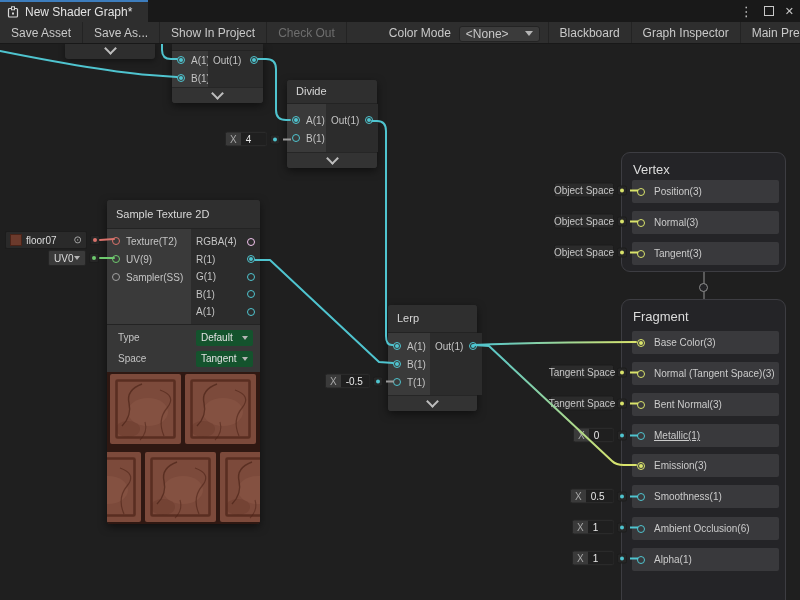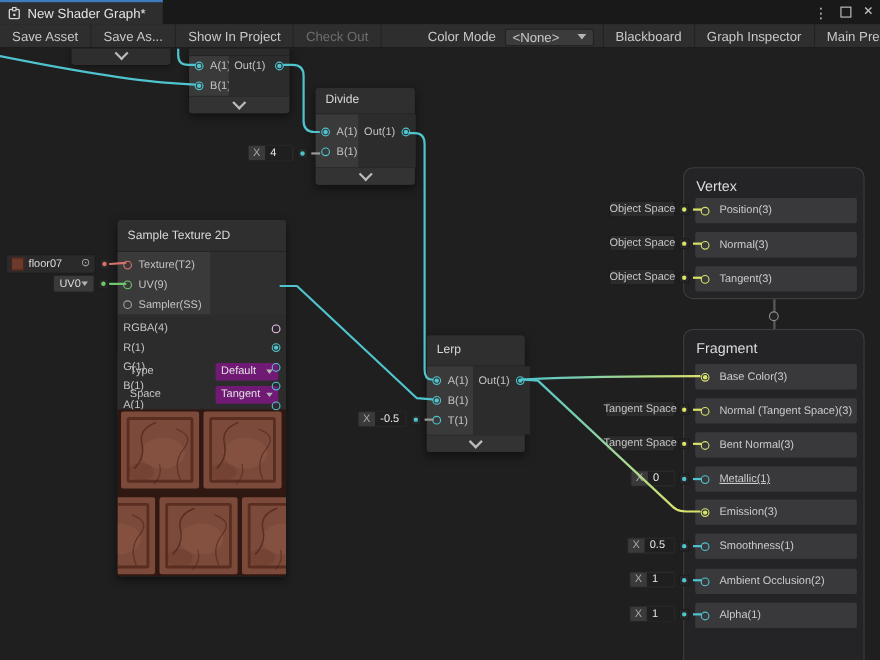--- a/index.html
+++ b/index.html
@@ -75,21 +75,21 @@
   .xfield .xv{background:#1f1f1f;color:#e8e8e8;padding:0 5px;height:100%;display:flex;
               align-items:center;flex:1;}
   .tex-box{width:82px;height:18px;background:#2a2a2a;border:1px solid #1c1c1c;border-radius:2px;
            display:flex;align-items:center;gap:4px;padding:0 4px;box-sizing:border-box;flex:none;}
   .tex-thumb{width:12px;height:12px;background:#6b3a2c;border:1px solid #4a2318;flex:none;box-sizing:border-box;}
   .tex-name{font-size:10px;color:#dddddd;flex:1;}
   .scope{color:#b0b0b0;font-size:10px;line-height:1;}
   .uv-box{width:38px;height:16px;background:#3a3a3a;border:1px solid #242424;border-radius:2px;
           display:flex;align-items:center;justify-content:space-between;padding:0 5px;
           box-sizing:border-box;font-size:10px;color:#dddddd;flex:none;}
-  .ddl{width:57px;height:16px;background:#701a75;border-radius:2px;display:flex;align-items:center;
+  .ddl{width:57px;height:16px;background:#14532d;border-radius:2px;display:flex;align-items:center;
        justify-content:space-between;padding:0 5px;box-sizing:border-box;color:#e2e2e2;font-size:10px;flex:none;}
   .prop-row{display:flex;align-items:center;justify-content:space-between;height:21px;
             padding:0 7px 0 11px;font-size:10px;color:#c4c4c4;}
 
   
   .wires{position:absolute;left:0;top:0;z-index:40;pointer-events:none;}
   .stack-link-line{position:absolute;left:703px;top:272px;width:2px;height:28px;background:#5a5a5a;z-index:7;}
   .stack-link-circle{position:absolute;left:699px;top:283px;width:9px;height:9px;border-radius:50%;
                      border:1.5px solid #8f8f8f;background:#242427;box-sizing:border-box;z-index:9;}
   .mini-node{position:absolute;left:65px;top:42px;width:90px;height:17px;background:#2e2e2e;
@@ -185,21 +185,21 @@
       <span class="xv">4</span>
     </div>
     <span class="dot-box">
         <span class="dot" style="background:#4fc4cf;"></span>
       </span>
     <span class="stub" style="background:#9a9a9a;"></span>
   </div>
 
   <div class="node" style="left:107px;top:200px;width:153px;">
     <div class="node-title" style="height:28px;line-height:28px;">Sample Texture 2D</div>
-    <div class="node-body" style="height:95px;flex-direction:column;">
+    <div class="node-body" style="height:95px;">
       <div class="col-in" style="width:84px;padding-top:3px;">
         <div class="port-row">
             <span class="port rd"></span>
             <span>Texture(T2)</span>
           </div>
         <div class="port-row">
             <span class="port gn"></span>
             <span>UV(9)</span>
           </div>
         <div class="port-row">
@@ -391,21 +391,21 @@
     <div class="block-row" style="top:154px;">
       <span class="port filled yl"></span>
         <span>Emission(3)</span>
     </div>
     <div class="block-row" style="top:185px;">
       <span class="port cy"></span>
         <span>Smoothness(1)</span>
     </div>
     <div class="block-row" style="top:217px;">
       <span class="port cy"></span>
-        <span>Ambient Occlusion(2)</span>
+        <span>Ambient Occlusion(6)</span>
     </div>
     <div class="block-row" style="top:248px;">
       <span class="port cy"></span>
         <span>Alpha(1)</span>
     </div>
   </div>
 
   <div class="side-widget" style="left:550px;top:372px;">
     <span class="tag" style="width:64px;">Tangent Space</span>
     <span class="dot-box">

